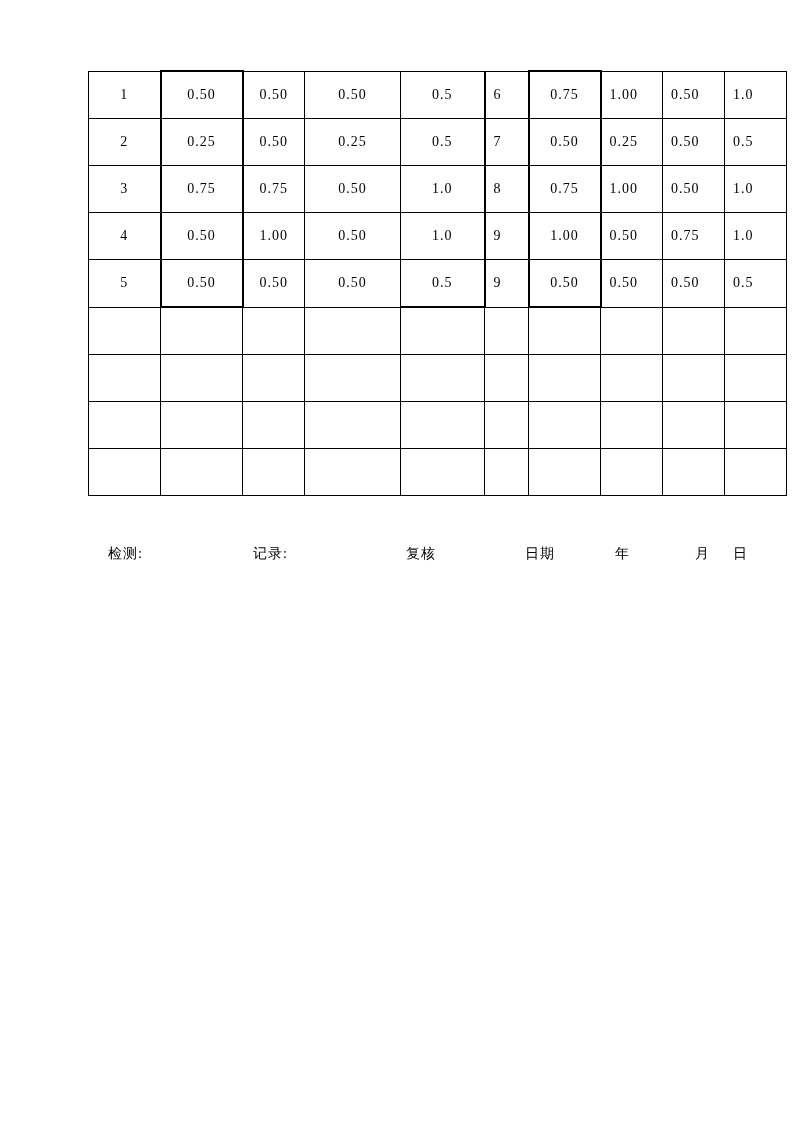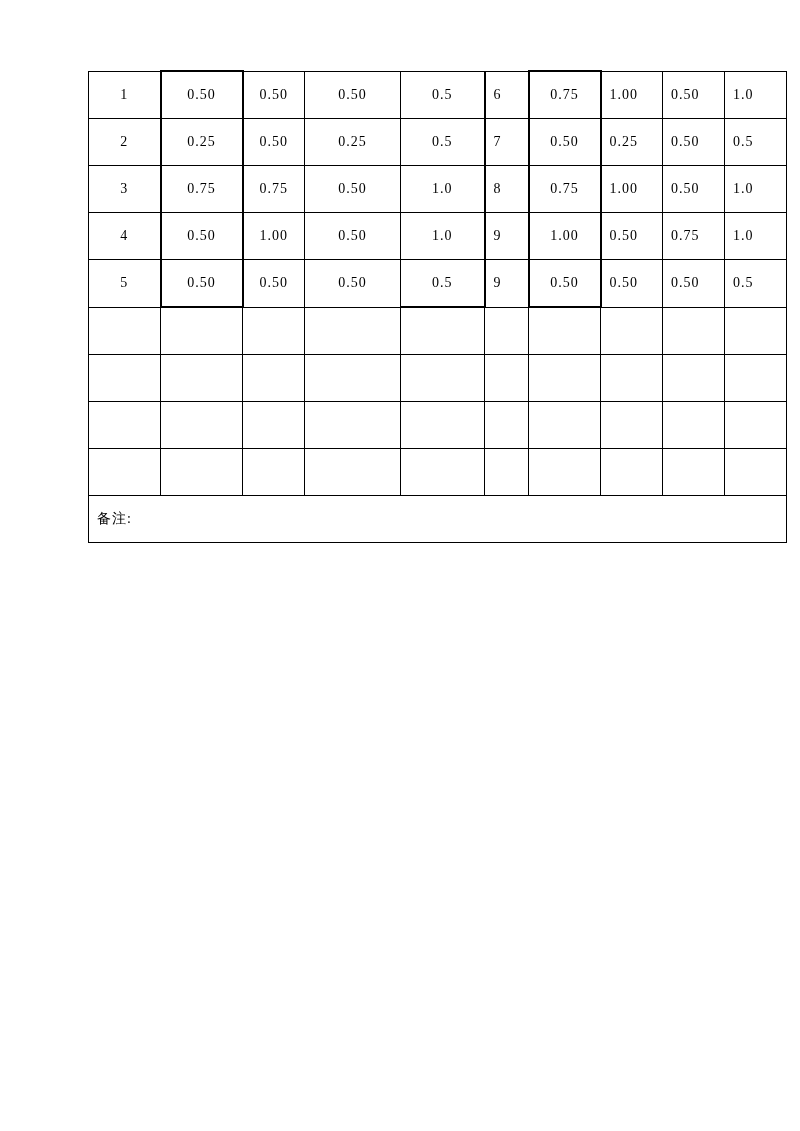--- a/index.html
+++ b/index.html
@@ -239,22 +239,28 @@
           <td></td>
           <td></td>
           <td></td>
           <td></td>
           <td></td>
           <td></td>
           <td></td>
           <td></td>
         </tr>
 
-        <tr>
-          <td class="remark-cell" colspan="10">备注:</td>
-        </tr>
 
       </tbody>
     </table>
   </div>
 
+  <div class="signature-row">
+    <span class="sig-1">检测:</span>
+    <span class="sig-2">记录:</span>
+    <span class="sig-3">复核</span>
+    <span class="sig-4">日期</span>
+    <span class="sig-5">年</span>
+    <span class="sig-6">月</span>
+    <span class="sig-7">日</span>
+  </div>
 
 </div>
 
 </body></html>

